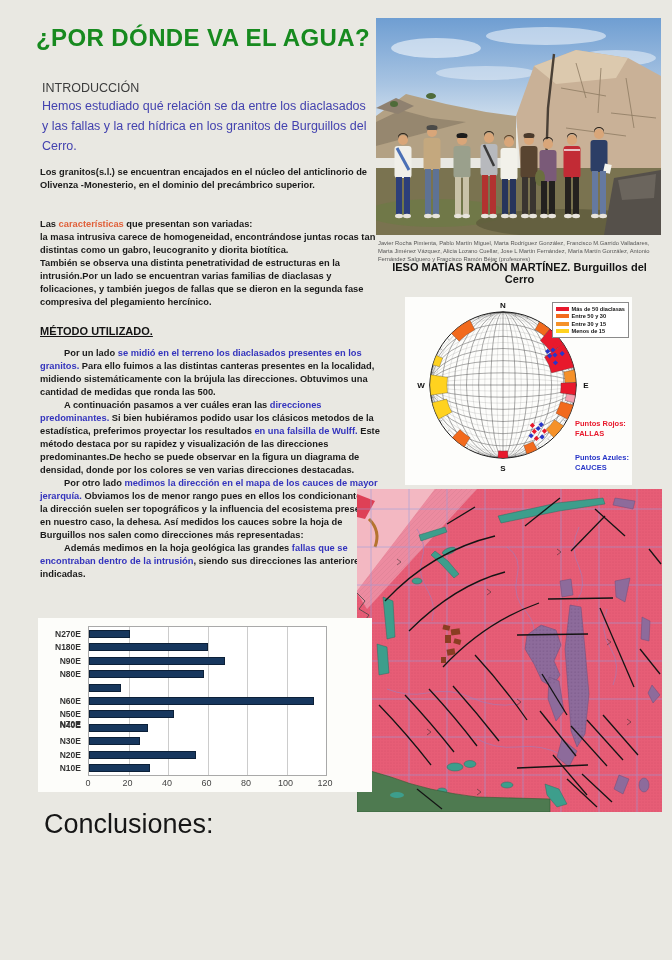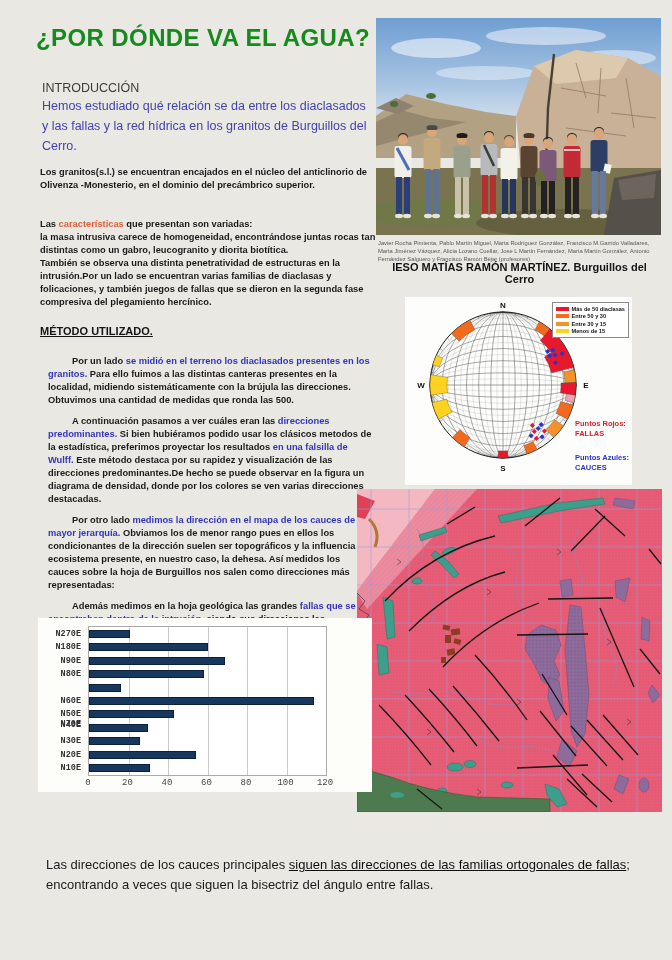--- a/index.html
+++ b/index.html
@@ -13,40 +13,40 @@
   }
   .abs{position:absolute;}
   .title{left:36px;top:24px;font-size:24px;font-weight:bold;color:#178a1f;letter-spacing:.4px;}
   .intro-h{left:42px;top:81px;font-size:12.5px;color:#3c3c3c;}
   .intro-t{left:42px;top:96px;width:332px;font-size:12.5px;color:#4342af;line-height:20px;}
   .smallbold{font-size:9.3px;font-weight:bold;color:#1b1b1b;line-height:13px;}
   .granites{left:40px;top:166px;width:336px;}
   .caract{left:40px;top:218px;width:338px;white-space:pre-line;}
   .metodo-h{left:40px;top:325px;font-size:11px;font-weight:bold;color:#141414;text-decoration:underline;}
   .method{left:40px;top:347px;width:340px;}
-  .method p{margin:8px;text-indent:24px;}
+  .method p{margin:0;text-indent:24px;}
   .method p.center{text-align:center;text-indent:0;margin:1px 0;}
   .run-k{color:#1b1b1b;}
   .run-b{color:#3434bd;}
   .run-o{color:#e0603a;}
   .run-u{text-decoration:underline;}
   .run-bb{color:#2b2bd0;font-weight:bold;}
   .photo{left:376px;top:18px;width:285px;height:217px;}
   .caption{left:378px;top:239px;width:282px;font-size:5.8px;color:#565656;line-height:8px;}
   .school{left:378px;top:261px;width:283px;font-size:11px;font-weight:bold;color:#141414;text-align:center;}
   .stereo-panel{left:405px;top:297px;width:227px;height:188px;background:#fdfdfb;}
   .legend{position:absolute;right:3px;top:5px;border:1px solid #8a8a8a;background:#fff;padding:2px 3px 2px 3px;}
   .legend-row{display:flex;align-items:center;height:7.5px;}
   .legend-swatch{width:13px;height:4px;margin-right:3px;flex:0 0 13px;}
   .legend-label{font-size:5.6px;font-weight:bold;color:#111;white-space:nowrap;}
   .stereo-note{position:absolute;font-size:7.5px;font-weight:bold;line-height:1.3;}
   .note-red{left:170px;top:122px;color:#e8192c;}
   .note-blue{left:170px;top:156px;color:#2836c8;}
   .map{left:357px;top:489px;width:305px;height:323px;}
-  .chart-panel{left:38px;top:618px;width:334px;height:174px;background:#fdfdfa;font-family:Liberation Mono, monospace;}
+  .chart-panel{left:38px;top:618px;width:334px;height:174px;background:#fdfdfa;}
   .chart-plot{position:absolute;left:50px;top:8px;width:237px;height:148px;border:1px solid #a9a9a9;background:#fff;}
   .gridline{position:absolute;top:0;bottom:0;width:1px;background:#cccccc;}
   .bar{position:absolute;left:0;height:8px;background:#17375e;border:1px solid #0c2038;box-sizing:border-box;}
   .chart-labels{position:absolute;left:0;top:9px;width:47px;height:148px;}
   .chart-label{position:absolute;right:4px;font-size:8.5px;font-weight:bold;color:#333;white-space:nowrap;}
   .chart-xticks{position:absolute;left:50px;top:160px;width:237px;height:12px;}
   .xt{position:absolute;transform:translateX(-50%);font-size:9px;color:#444;}
   .concl-h{left:44px;top:809px;font-size:27px;color:#161616;}
   .concl-p{left:46px;top:855px;width:608px;font-size:13px;color:#101010;line-height:20px;}
   .concl-p2{top:897px;}
@@ -486,15 +486,15 @@
         <span class="xt" style="left: 0px;">0</span>
         <span class="xt" style="left: 39.5px;">20</span>
         <span class="xt" style="left: 79px;">40</span>
         <span class="xt" style="left: 118.5px;">60</span>
         <span class="xt" style="left: 158px;">80</span>
         <span class="xt" style="left: 197.5px;">100</span>
         <span class="xt" style="left: 237px;">120</span>
       </div>
   </div>
 
-  <div class="abs concl-p"><span class="run-k">Las direcciones de los cauces principales </span><span class="run-u">siguen las direcciones de las familias ortogonales  de fallas</span><span class="run-k">; encontrando a veces que siguen la bisectriz del ángulo entre fallas.</span></div>
+  <div class="abs concl-h">Conclusiones:</div>
 
 </div>
 
 </body></html>

